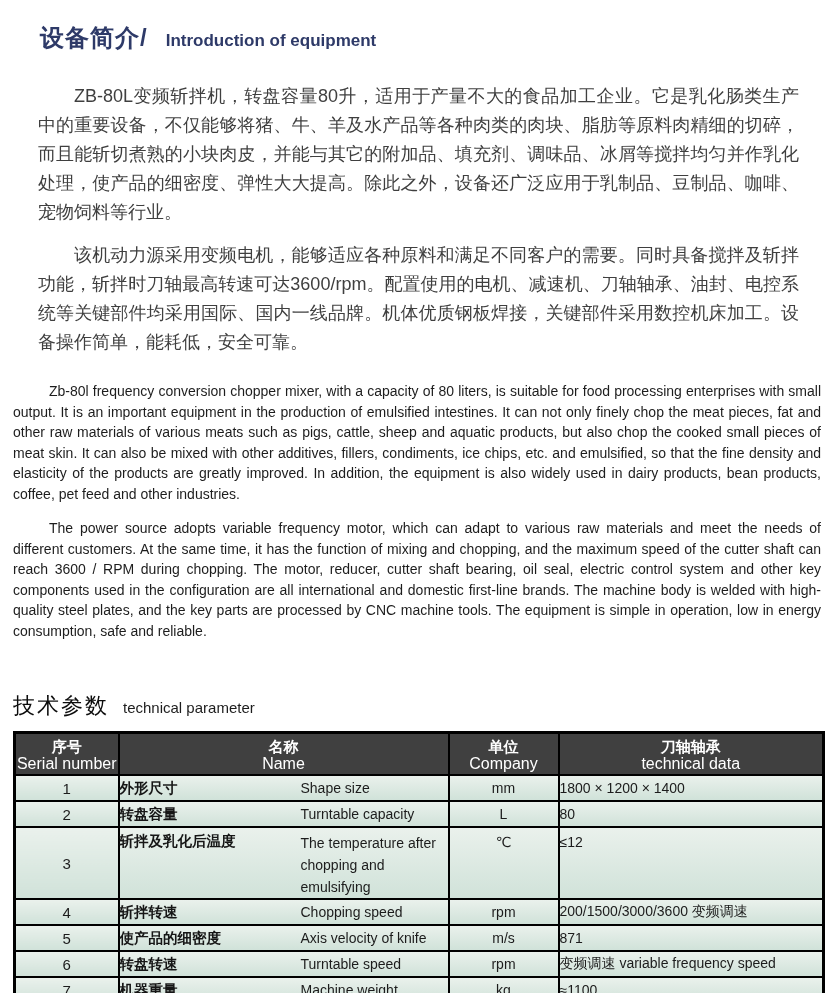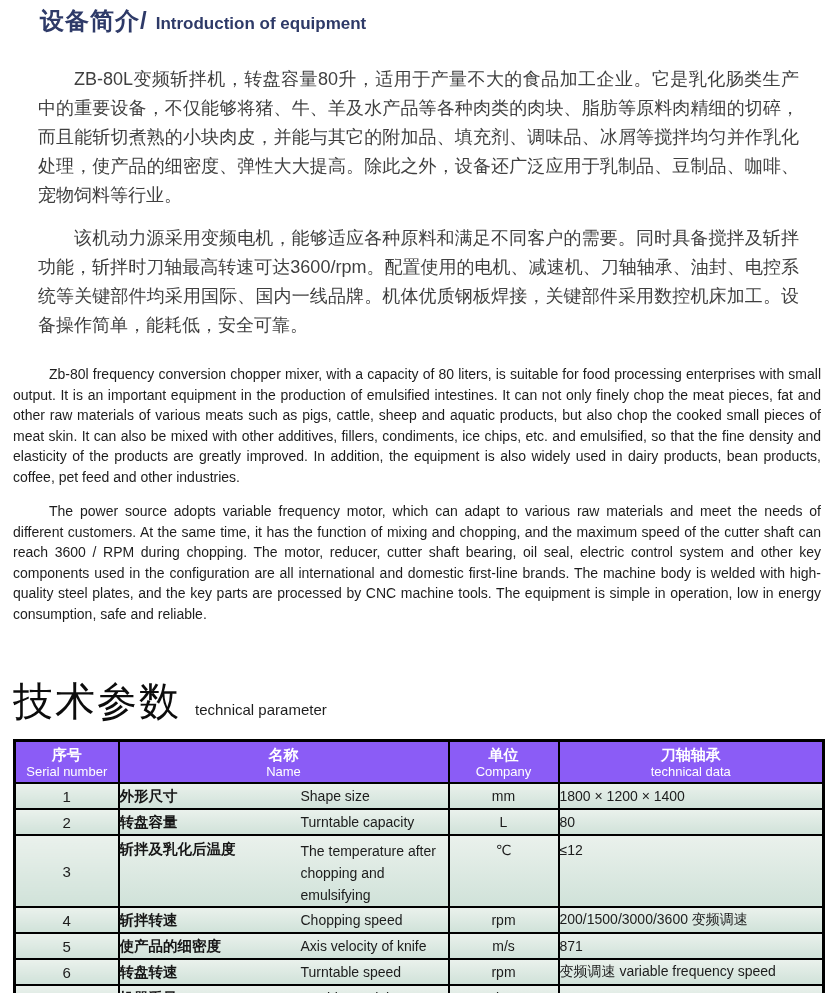--- a/index.html
+++ b/index.html
@@ -2,56 +2,56 @@
 <html><head>
 <meta charset="utf-8">
 <style>
   html,body { margin:0; padding:0; }
   body {
     width:835px; height:993px; background:#ffffff;
     font-family:"Liberation Sans","DejaVu Sans",sans-serif;
     color:#222; overflow:hidden;
   }
   
-  .page-title { display:flex; align-items:baseline; padding:5px 0 0 40px; }
+  .page-title { display:flex; align-items:baseline; padding:22px 0 0 40px; }
   .title-zh { font-size:24px; font-weight:bold; color:#2e3a68; letter-spacing:1px; }
-  .title-en { font-size:17px; font-weight:600; color:#2e3a68; margin-left:8px; }
+  .title-en { font-size:17px; font-weight:600; color:#2e3a68; margin-left:18px; }
 
   
   .zh-paras { margin:28px 36px 0 38px; }
   .zh-paras p {
     font-size:18px; line-height:29px; text-align:justify; text-indent:2em;
     color:#3f3f3f; margin:0 0 14px 0;
   }
 
   
   .en-paras { margin:24px 14px 0 13px; }
   .en-paras p {
     font-size:14px; line-height:20.5px; text-align:justify; text-indent:36px;
     color:#1d1d1d; margin:0 0 14px 0;
   }
 
   
   .tech-heading { display:flex; align-items:baseline; margin:50px 0 10px 13px; }
-  .tech-zh { font-size:40px; color:#0c0c0c; font-weight:500; letter-spacing:2px; }
+  .tech-zh { font-size:22px; color:#0c0c0c; font-weight:500; letter-spacing:2px; }
   .tech-en { font-size:15px; color:#1d1d1d; margin-left:14px; }
 
   
   table.params {
     border-collapse:collapse; table-layout:fixed;
     margin-left:13px; width:809px;
     border:3px solid #000;
   }
   .params th, .params td { border:2px solid #000; padding:0; }
   .params th {
-    background:#8b5cf6; color:#fff; height:40px; text-align:center;
+    background:#404040; color:#fff; height:40px; text-align:center;
     vertical-align:middle;
   }
   .th-zh { display:block; font-size:15px; font-weight:bold; line-height:19px; }
-  .th-en { display:block; font-size:13px; font-weight:normal; line-height:15px; }
+  .th-en { display:block; font-size:16px; font-weight:normal; line-height:15px; }
 
   .params td {
     background:linear-gradient(to bottom,#eaf1ec 0%,#d0e2d9 100%);
     font-size:14px; color:#1c1c1c; height:24px; vertical-align:middle;
   }
   td.c-no  { text-align:center; font-size:15px; }
   td.c-unit{ text-align:center; }
   td.c-val { text-align:left; }
 
   .nwrap { display:flex; align-items:center; }

